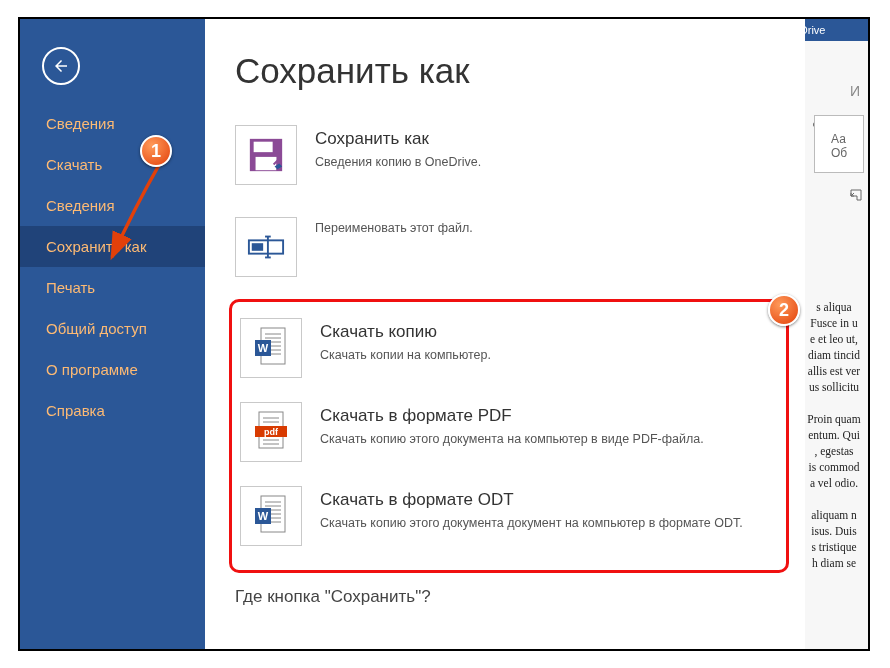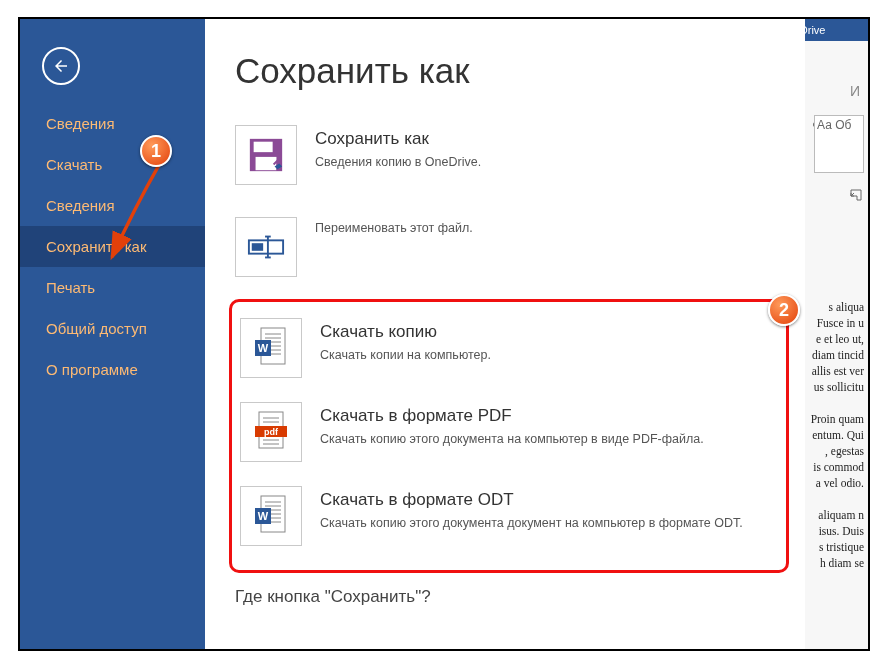--- a/index.html
+++ b/index.html
@@ -128,21 +128,21 @@
       overflow: hidden;
     }
     .bg-style-box {
       position: absolute;
       top: 96px; right: 4px;
       width: 50px; height: 58px;
       border: 1px solid #bbb;
       background: #fff;
       font-size: 12px;
       color: #666;
-      padding: 2px;
+      padding: 16px;
       overflow: hidden;
     }
     .bg-pilcrow {
       position: absolute;
       top: 100px; right: 48px;
       font-size: 14px;
       color: #666;
     }
     .bg-expand-icon {
       position: absolute;
@@ -151,21 +151,21 @@
     }
     .doc-text {
       position: absolute;
       top: 280px; right: 4px;
       width: 60px; height: 340px;
       font-family: Georgia, serif;
       font-size: 11.5px;
       line-height: 16px;
       color: #222;
       overflow: hidden;
-      text-align: right;
+      text-align: center;
       white-space: pre-line;
     }
     .tab-it {
       position: absolute;
       top: 64px; right: 8px;
       font-size: 14px;
       color: #888;
     }
 
     
@@ -235,20 +235,21 @@
           <path d="M20 11H7.8l5.6-5.6L12 4l-8 8 8 8 1.4-1.4L7.8 13H20z"></path>
         </svg>
     </div>
     <div class="nav-item"><span>Сведения</span></div>
     <div class="nav-item"><span>Скачать</span></div>
     <div class="nav-item"><span>Сведения</span></div>
     <div class="nav-item active"><span>Сохранить как</span></div>
     <div class="nav-item"><span>Печать</span></div>
     <div class="nav-item"><span>Общий доступ</span></div>
     <div class="nav-item"><span>О программе</span></div>
+    <div class="nav-item"><span>Справка</span></div>
   </div>
 
   <div class="main">
     <h1 class="page-title">Сохранить как</h1>
 
     <div class="action-row">
       <div class="action-icon-box">
         <svg class="ico-save" viewBox="0 0 40 40">
           <rect x="3" y="3" width="34" height="34" fill="#8b4a96"></rect>
           <rect x="7" y="6" width="20" height="11" fill="#fff"></rect>

